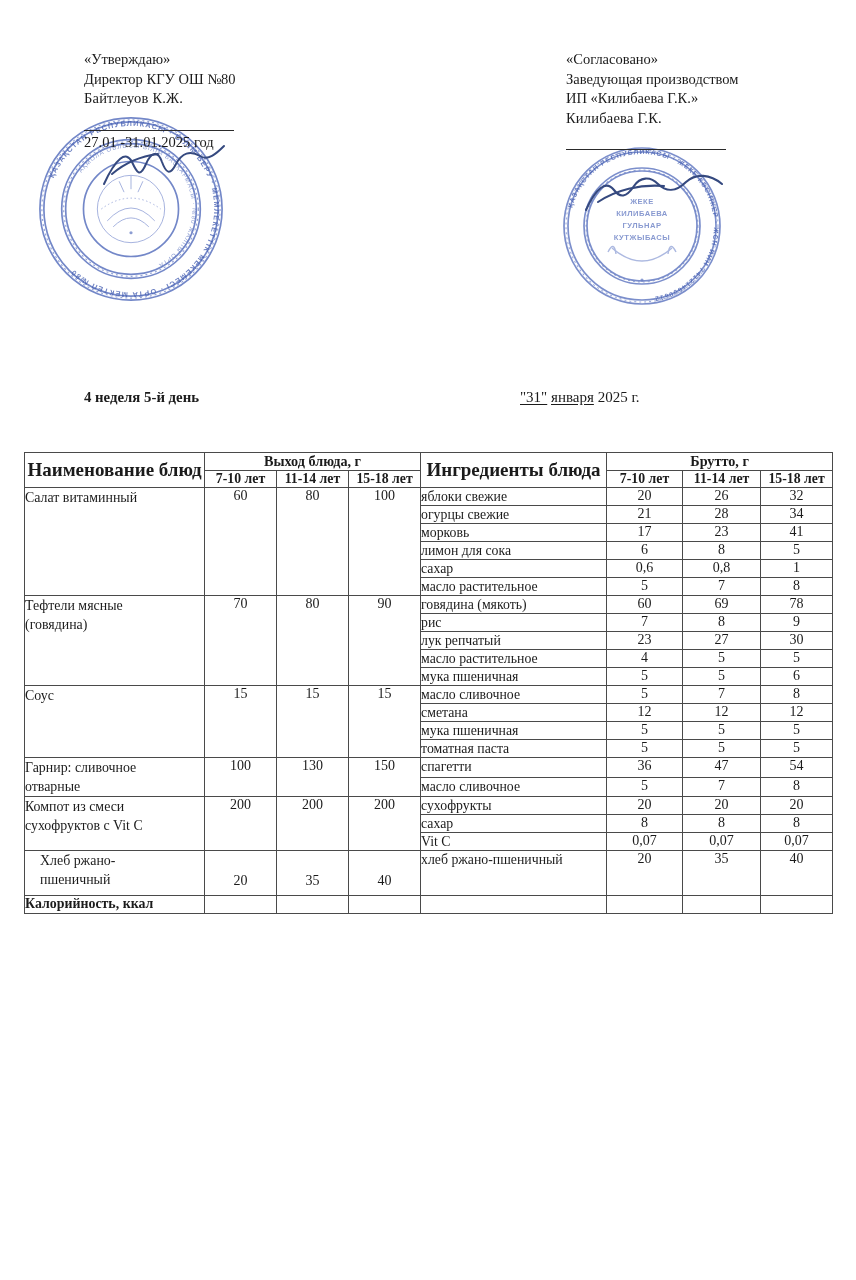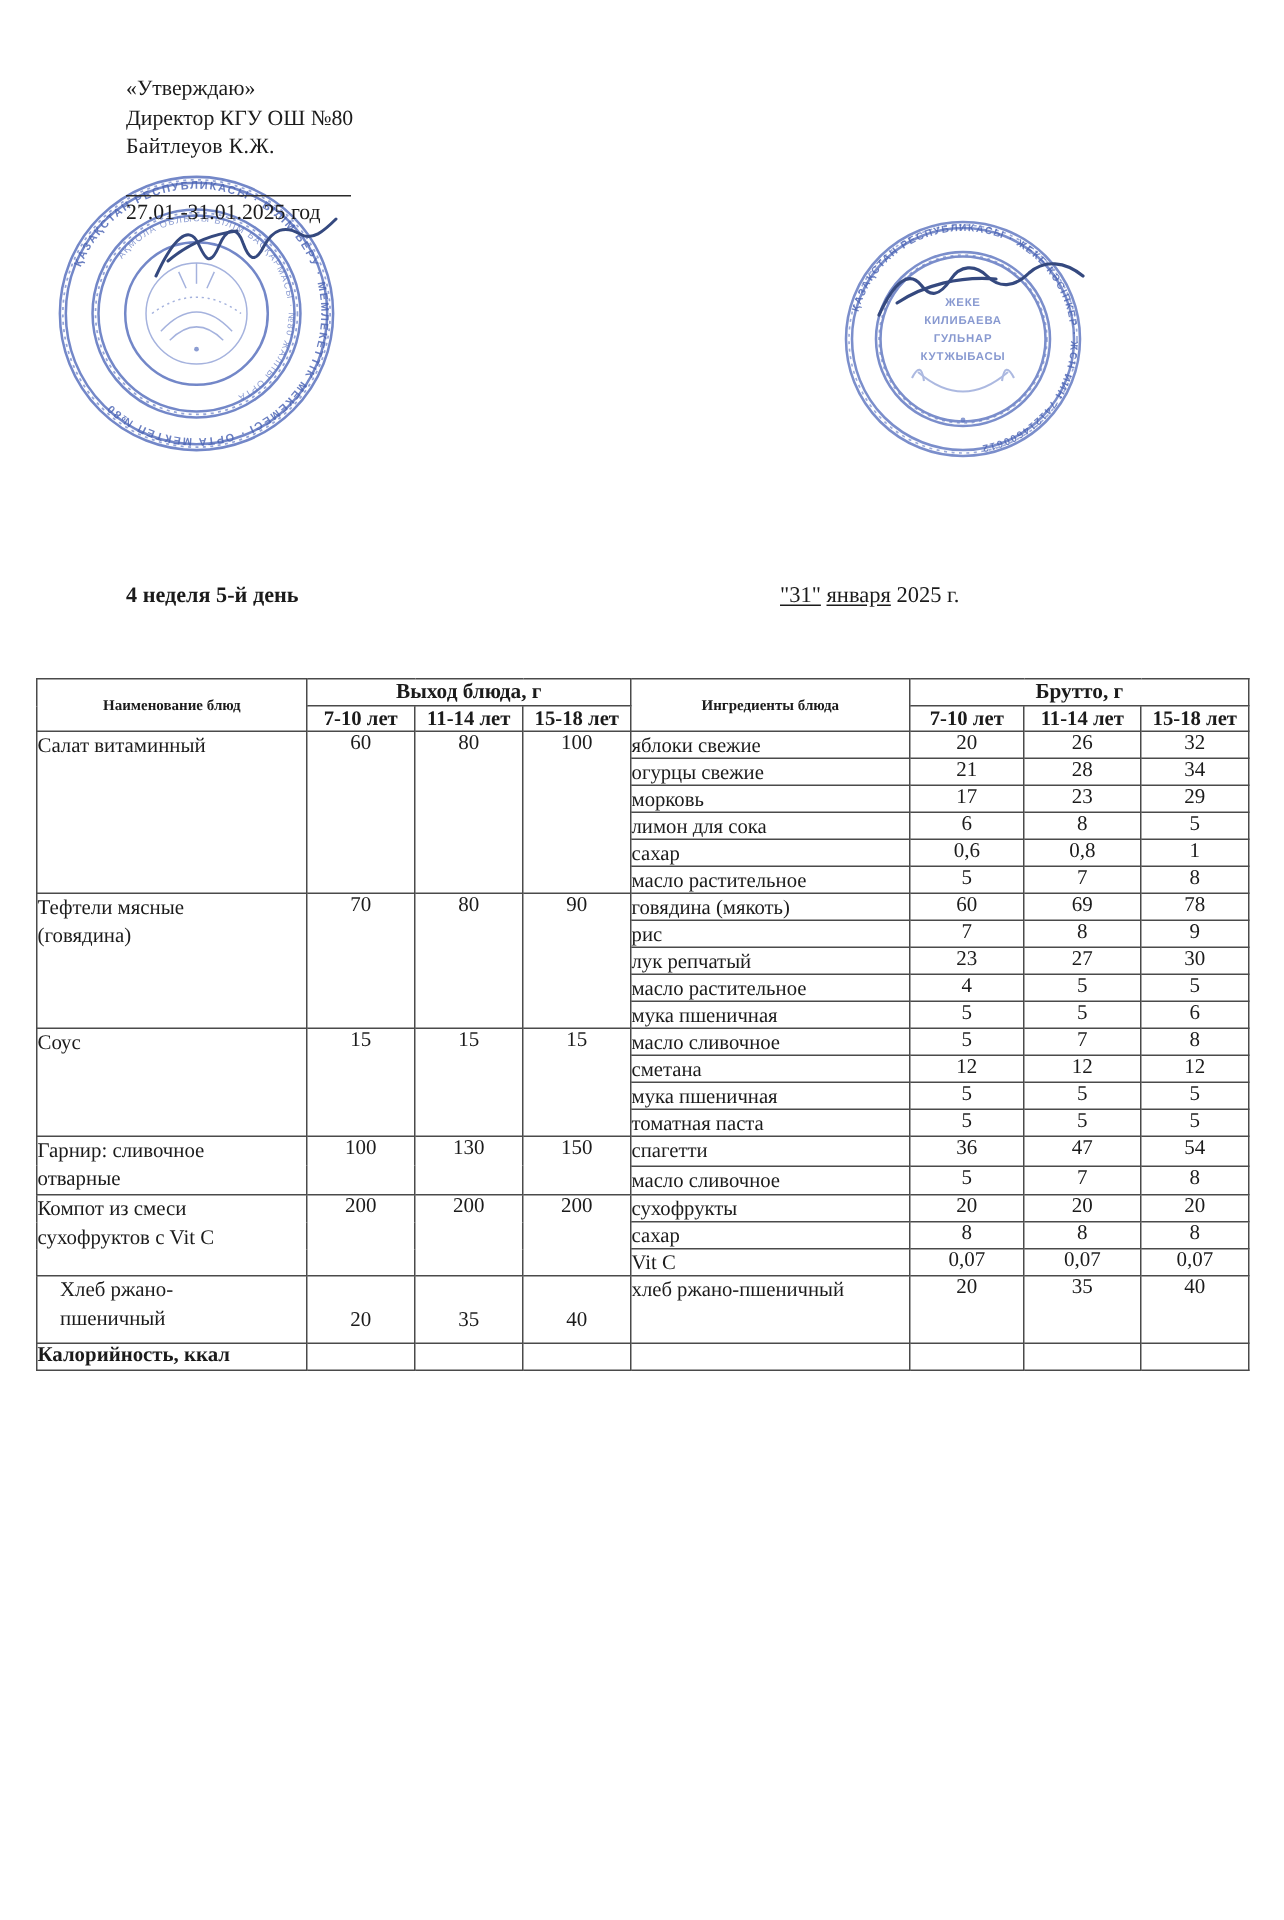--- a/index.html
+++ b/index.html
@@ -155,21 +155,21 @@
     padding: 0;
     vertical-align: top;
   }
   table.menu th {
     font-weight: bold;
     text-align: center;
     vertical-align: middle;
   }
   .th-group { padding: 9px 4px; font-size: 14.2px; }
   .th-age { padding: 5px 3px 7px; font-size: 13.8px; line-height: 16px; }
-  .th-name { padding: 6px 8px; font-size: 10px; }
+  .th-name { padding: 6px 8px; font-size: 19px; }
 
   td.dish {
     padding: 6px 8px 4px;
     line-height: 19px;
     font-size: 13.9px;
   }
   td.num {
     text-align: center;
     padding: 6px 2px 4px;
     font-size: 14px;
@@ -347,20 +347,27 @@
 
     <div class="handsign sig-right">
       <svg viewBox="0 0 150 60" aria-hidden="true">
         <g fill="none" stroke="#35497f" stroke-width="2.1" stroke-linecap="round">
           <path d="M6,46 C16,24 26,16 34,26 C40,34 46,34 54,22 C60,13 70,12 78,20 C86,28 96,28 106,18 C116,9 130,10 142,20"></path>
           <path d="M18,38 C36,26 60,20 84,22"></path>
         </g>
       </svg>
     </div>
 
+    <div class="approval-block right">
+      <span class="ln">«Согласовано»</span>
+      <span class="ln">Заведующая производством</span>
+      <span class="ln">ИП «Килибаева Г.К.»</span>
+      <span class="ln name">Килибаева Г.К.</span>
+      <span class="sign-rule"></span>
+    </div>
   </div>
 
 
   <div class="meta-row">
     <span class="meta-week">4 неделя 5-й день</span>
     <span class="meta-date">
       <span class="day">"31"</span>
       <span class="month">января</span>
       <span>2025 г.</span>
     </span>
@@ -408,21 +415,21 @@
           <tr>
             <td class="ing">огурцы свежие</td>
             <td class="bn">21</td>
             <td class="bn">28</td>
             <td class="bn">34</td>
           </tr>
           <tr>
             <td class="ing">морковь</td>
             <td class="bn">17</td>
             <td class="bn">23</td>
-            <td class="bn">29</td>
+            <td class="bn">41</td>
           </tr>
           <tr>
             <td class="ing">лимон для сока</td>
             <td class="bn">6</td>
             <td class="bn">8</td>
             <td class="bn">5</td>
           </tr>
           <tr>
             <td class="ing">сахар</td>
             <td class="bn">0,6</td>

